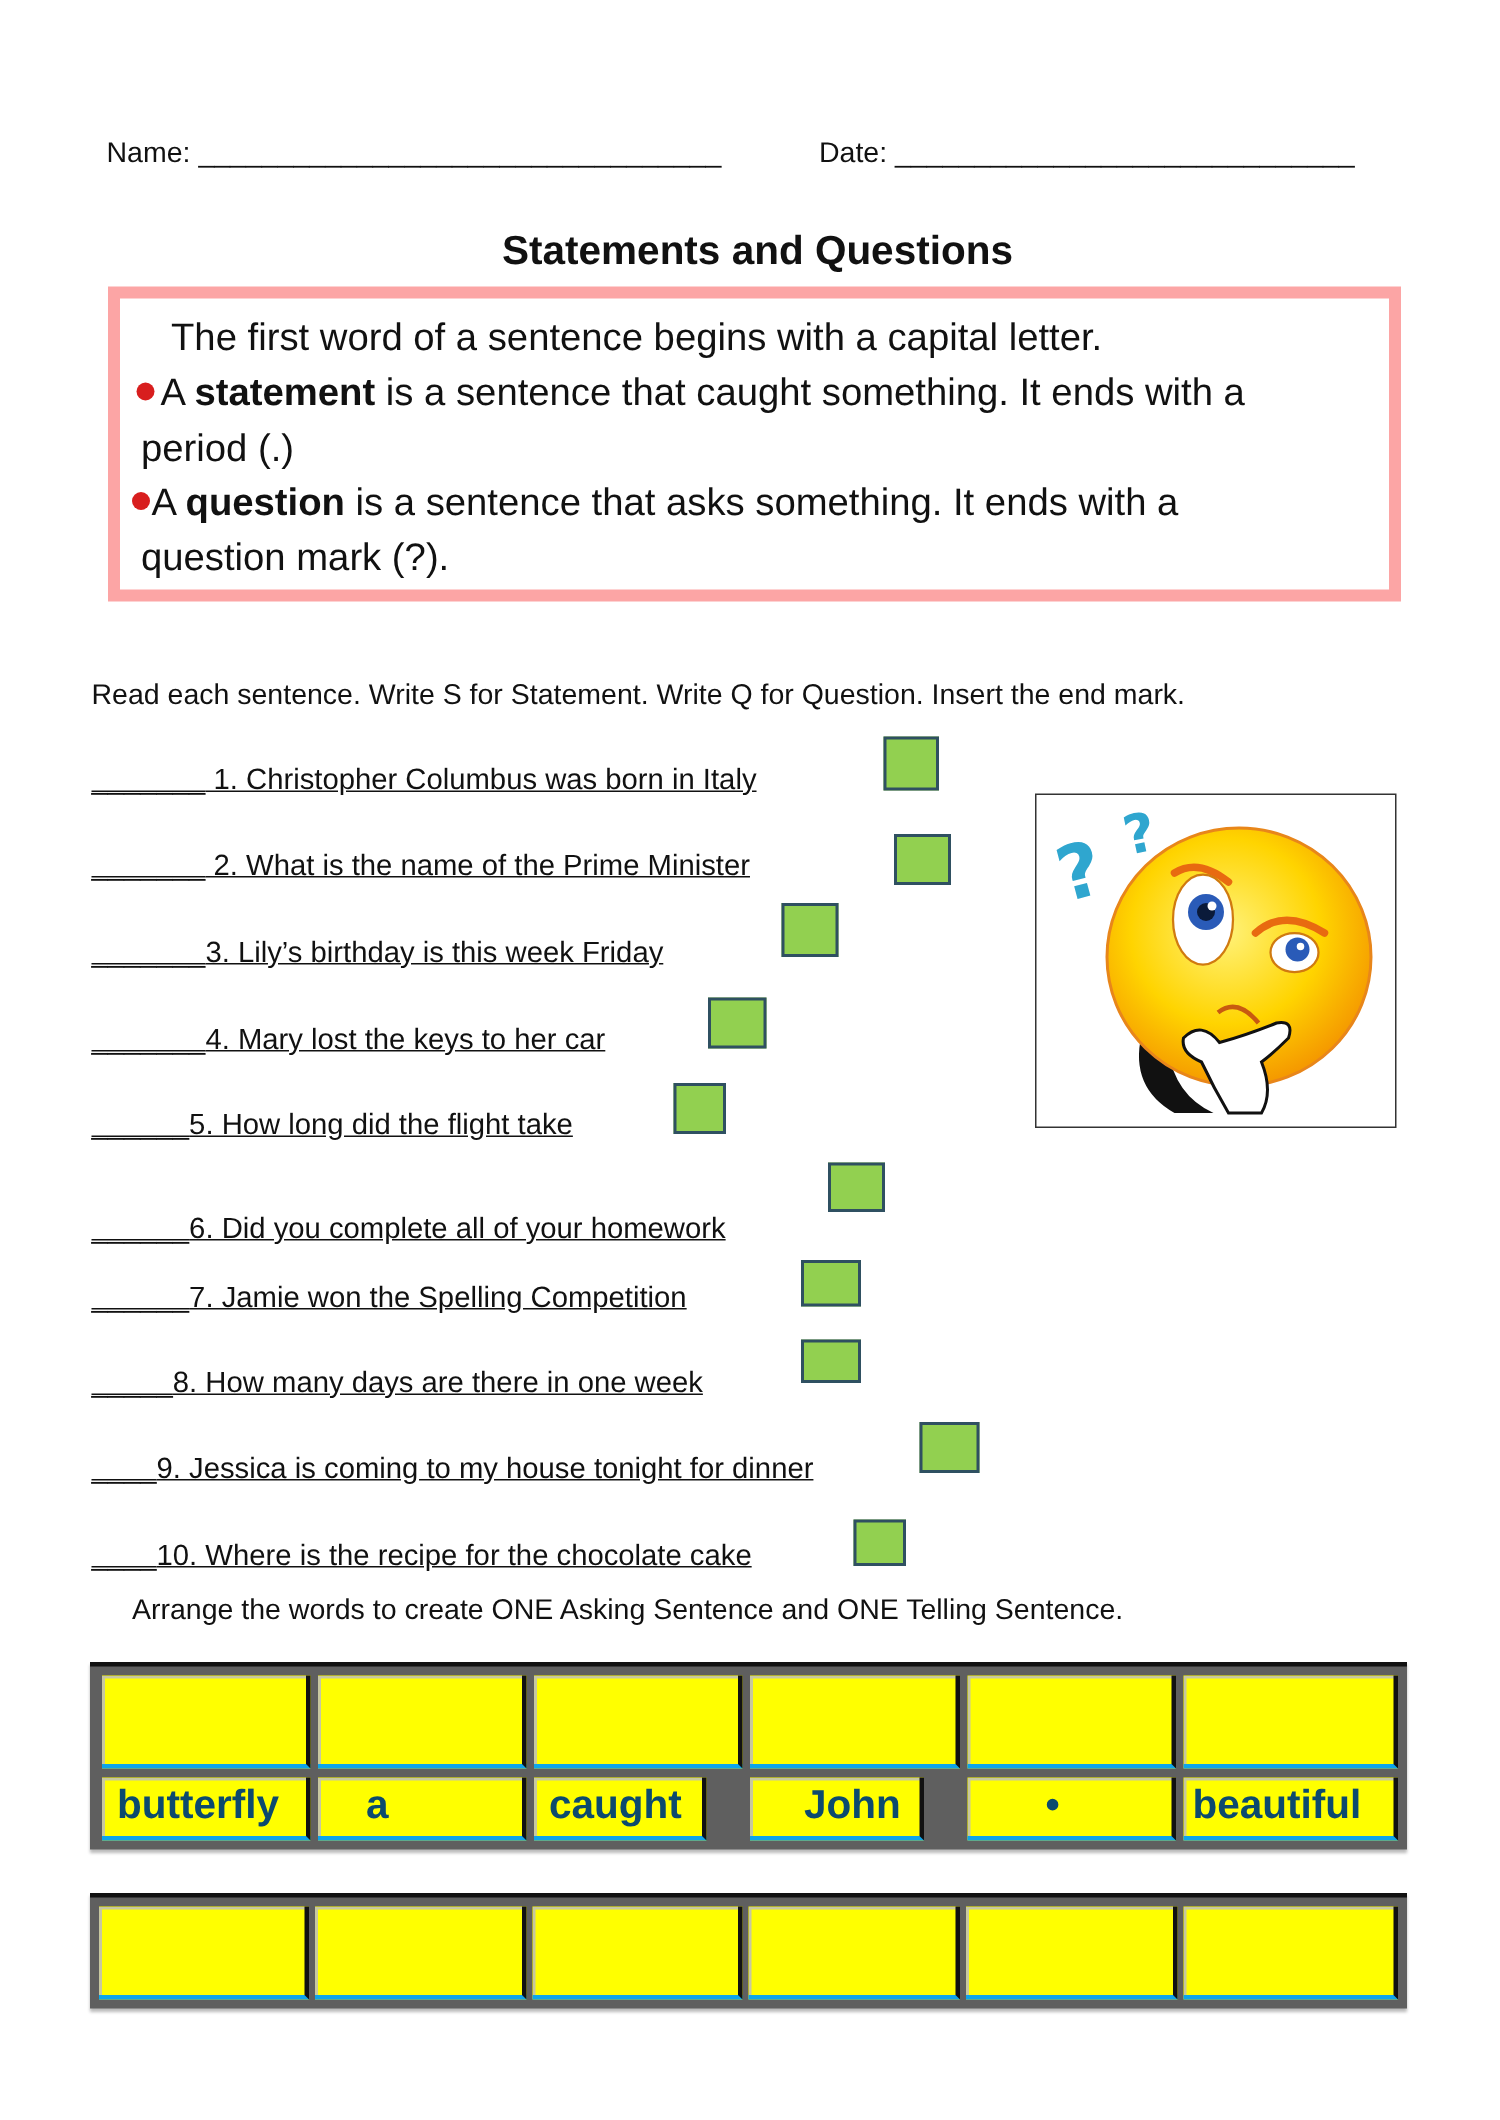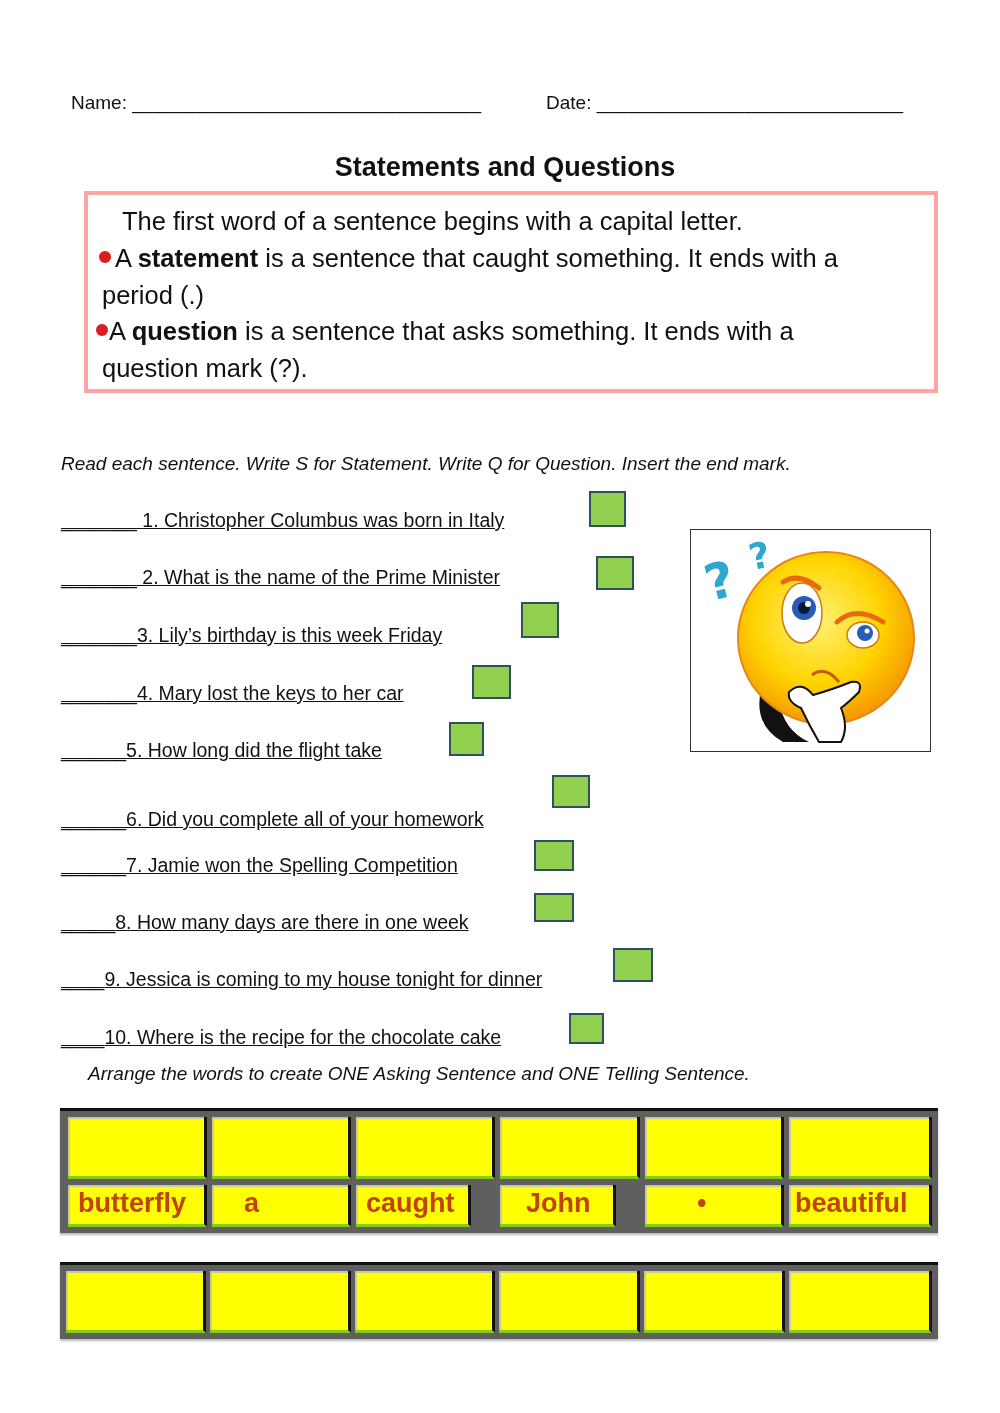--- a/index.html
+++ b/index.html
@@ -1,31 +1,31 @@
 <!DOCTYPE html>
 <html><head>
 <meta charset="utf-8">
 <style>
   html, body { margin:0; padding:0; background:#ffffff; }
   body { width:1000px; height:1413px; position:relative; overflow:hidden;
          font-family:"Liberation Sans", sans-serif; color:#111; }
   .abs { position:absolute; }
   .hdr { font-size:19px; top:92px; }
   .title { top:152px; left:0; width:1010px; text-align:center; font-weight:bold; font-size:27px; }
-  .rules { left:72px; top:191px; width:846px; height:194px; border:4px solid #fca5a5; box-sizing:content-box;margin-left:12px; }
+  .rules { left:72px; top:191px; width:846px; height:194px; border:8px solid #fca5a5; box-sizing:content-box; }
   .rule-line { position:absolute; font-size:25.5px; white-space:nowrap; }
   .bullet { display:inline-block; width:12px; height:12px; border-radius:50%; background:#d81e1e; position:absolute; }
-  .instr { font-size:19px; white-space:nowrap;font-style:italic; }
+  .instr { font-size:19px; white-space:nowrap; }
   .item { font-size:19.5px; white-space:nowrap;text-decoration:underline; }
   .gbox { position:absolute; background:#92d050; border:2px solid #2f5061; box-sizing:border-box; }
   .face-frame { left:690px; top:529px; width:241px; height:223px; border:1.5px solid #333; box-sizing:border-box; background:#fff; }
   .tbl { position:absolute; left:60px; width:878px; background:#5f5f5f; border-top:3px solid #111; box-shadow:0 2px 2px #bbb; }
-  .cell { position:absolute; background:#ffff00; border-bottom:3px solid #84cc16; border-right:3px solid #111;
+  .cell { position:absolute; background:#ffff00; border-bottom:3px solid #0ea5e9; border-right:3px solid #111;
           box-shadow:inset 2px 2px 0 #c8c8a0; box-sizing:border-box;
-          font-weight:bold; font-size:27px; line-height:36px; padding-left:10px; color:#c2410c; }
+          font-weight:bold; font-size:27px; line-height:36px; padding-left:10px; color:#0c4a6e; }
 </style>
 </head>
 <body>
 
 <div class="abs hdr" style="left:71px;">
   <span>Name:</span>
   <span>_________________________________</span>
 </div>
 <div class="abs hdr" style="left:546px;">
   <span>Date:</span>
@@ -108,21 +108,21 @@
   <div class="cell" style="left:8px;   top:6px; width:139px; height:62px;"></div>
   <div class="cell" style="left:152px; top:6px; width:139px; height:62px;"></div>
   <div class="cell" style="left:296px; top:6px; width:139px; height:62px;"></div>
   <div class="cell" style="left:440px; top:6px; width:140px; height:62px;"></div>
   <div class="cell" style="left:585px; top:6px; width:139px; height:62px;"></div>
   <div class="cell" style="left:729px; top:6px; width:143px; height:62px;"></div>
 
   <div class="cell" style="left:8px;   top:74px; width:139px; height:42px;">butterfly</div>
   <div class="cell" style="left:152px; top:74px; width:139px; height:42px; padding-left:32px;">a</div>
   <div class="cell" style="left:296px; top:74px; width:115px; height:42px;">caught</div>
-  <div class="cell" style="left:440px; top:74px; width:116px; height:42px; padding-left:26px;">John</div>
+  <div class="cell" style="left:440px; top:74px; width:116px; height:42px; padding-left:36px;">John</div>
   <div class="cell" style="left:585px; top:74px; width:139px; height:42px; padding-left:52px;">•</div>
   <div class="cell" style="left:729px; top:74px; width:143px; height:42px; padding-left:6px;">beautiful</div>
 </div>
 
 <div class="tbl" style="top:1262px; height:74px;">
   <div class="cell" style="left:6px;   top:6px; width:140px; height:62px;"></div>
   <div class="cell" style="left:150px; top:6px; width:141px; height:62px;"></div>
   <div class="cell" style="left:295px; top:6px; width:140px; height:62px;"></div>
   <div class="cell" style="left:439px; top:6px; width:141px; height:62px;"></div>
   <div class="cell" style="left:584px; top:6px; width:141px; height:62px;"></div>

